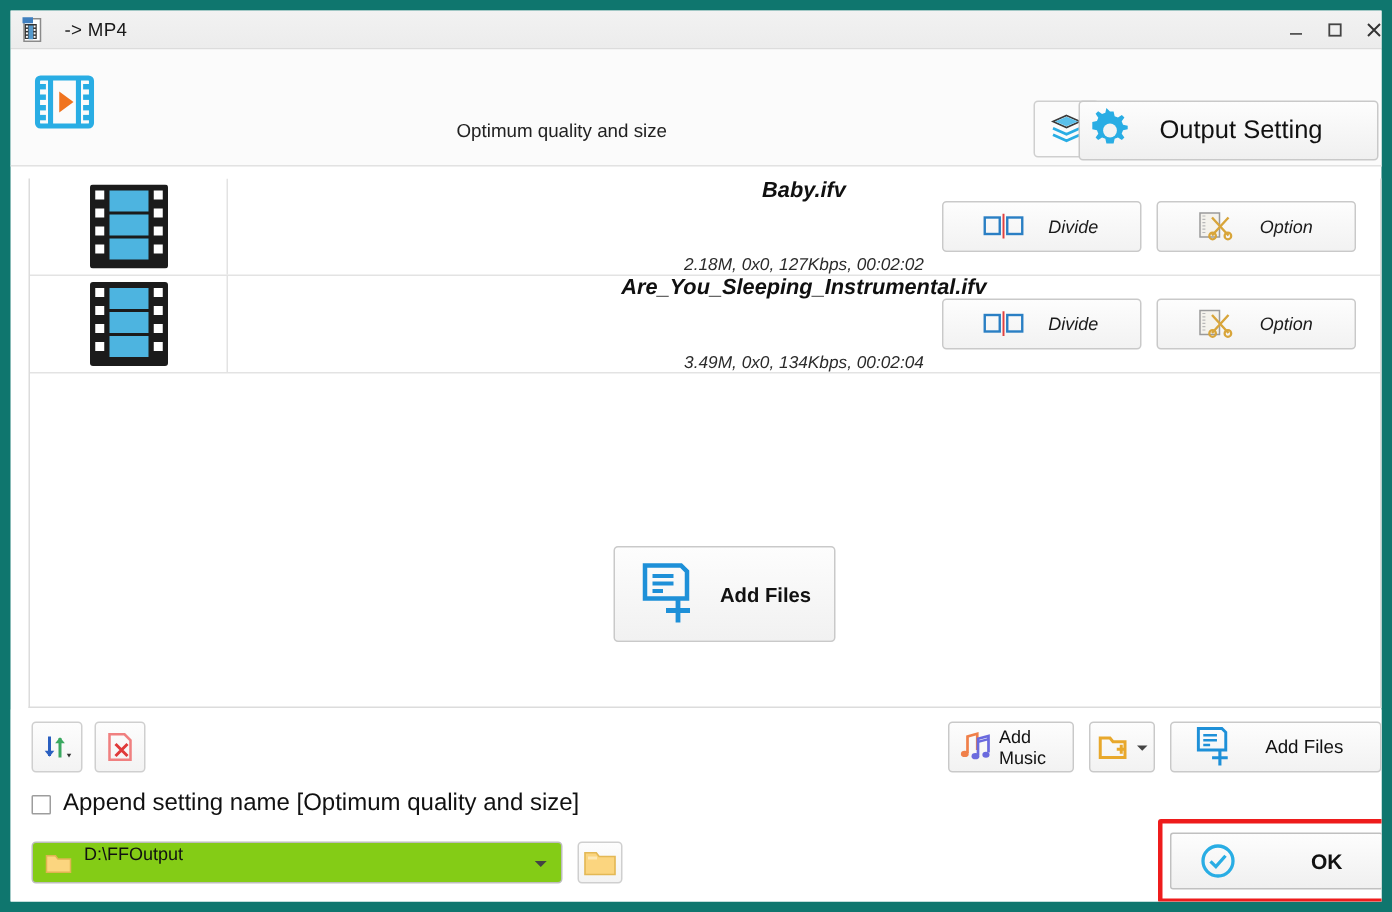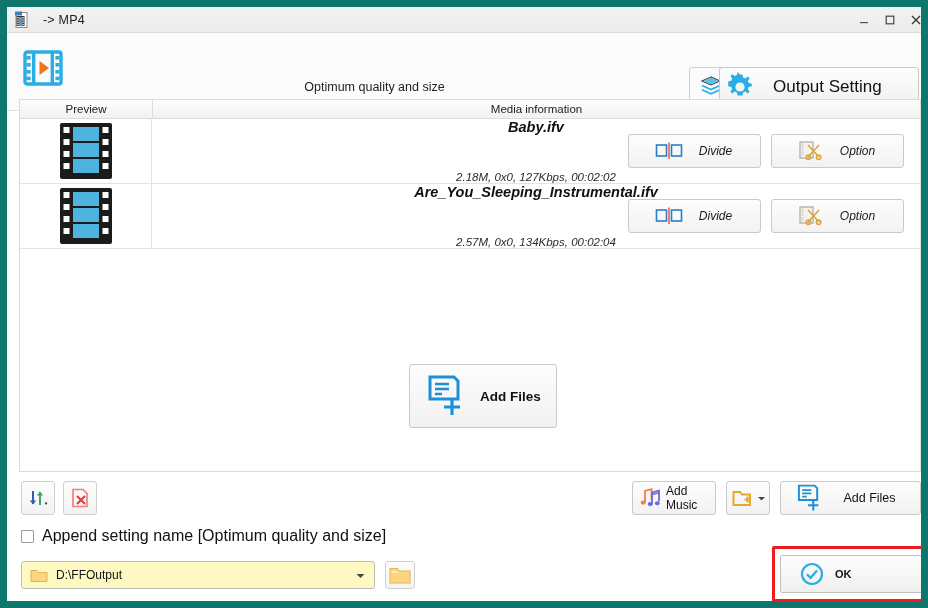--- a/index.html
+++ b/index.html
@@ -153,42 +153,42 @@
   #append-row {
     position: absolute; left: 14px; top: 54px; display: flex; align-items: center; gap: 8px;
   }
   #append-check {
     width: 13px; height: 13px; border: 1px solid #9d9d9d; background: #fff; border-radius: 1px;
   }
   #append-row .lbl { font-size: 16px; color: #111; }
 
   #path-combo {
     position: absolute; left: 14px; top: 88px; width: 354px; height: 28px;
-    border: 1px solid #bdbdbd; border-radius: 3px; background: #fef9c3;
-    display: flex; align-items: center; padding: 0 8px; gap: 8px;
+    border: 1px solid #bdbdbd; border-radius: 3px; background: #84cc16;
+    display: flex; padding: 0 8px; gap: 8px;
   }
   #path-combo .pathtext { flex: 1; font-size: 12px; color: #111; }
   #browse-btn {
     position: absolute; left: 378px; top: 88px; width: 30px; height: 28px;
     border: 1px solid #cfcfcf; border-radius: 3px;
     background: linear-gradient(to bottom,#fdfdfd,#f3f3f3);
     display: flex; align-items: center; justify-content: center;
   }
 
   #ok-highlight {
     position: absolute; left: 765px; top: 539px; width: 158px; height: 56px;
     border: 3px solid #ee1c1c; border-radius: 2px; background: transparent;
   }
   #ok-btn {
     position: absolute; left: 773px; top: 548px; width: 142px; height: 38px;
     border: 1px solid #c0c0c0; border-radius: 2px;
     background: linear-gradient(to bottom,#fdfdfd,#f0f0f0);
     display: flex; align-items: center; gap: 10px; padding-left: 18px;
   }
-  #ok-btn .lbl { flex: 1; text-align: left; font-size: 11px; font-weight: bold; color: #111; padding-right: 26px; }
+  #ok-btn .lbl { flex: 1; text-align: right; font-size: 14px; font-weight: bold; color: #111; padding-right: 26px; }
 
   .icon { display: inline-flex; align-items: center; justify-content: center; flex: none; }
 </style>
 </head>
 <body>
 
 <div id="app">
 
   <div id="titlebar">
     <span class="app-icon icon">
@@ -263,24 +263,20 @@
       <span class="icon">
         <svg width="30" height="30" viewBox="0 0 30 30">
           <path d="M15 2.4 l2.4 0 0.7 3.1 2.2 0.9 2.6-1.8 1.7 1.7 -1.8 2.6 0.9 2.2 3.1 0.7 0 2.4 -3.1 0.7 -0.9 2.2 1.8 2.6 -1.7 1.7 -2.6-1.8 -2.2 0.9 -0.7 3.1 -2.4 0 -2.4 0 -0.7-3.1 -2.2-0.9 -2.6 1.8 -1.7-1.7 1.8-2.6 -0.9-2.2 -3.1-0.7 0-2.4 0-2.4 3.1-0.7 0.9-2.2 -1.8-2.6 1.7-1.7 2.6 1.8 2.2-0.9 0.7-3.1 z" fill="#29ade4"></path>
           <circle cx="15" cy="15" r="4.6" fill="#f3f3f3"></circle>
         </svg>
       </span>
       <span class="os-label">Output Setting</span>
     </div>
   </div>
 
-  <div id="colheads">
-    <div class="ch preview">Preview</div>
-    <div class="ch media">Media information</div>
-  </div>
 
   <div id="filelist">
 
     <div class="frow">
       <div class="thumbcell">
         <span class="icon">
           <svg width="52" height="56" viewBox="0 0 52 56">
             <rect x="0" y="0" width="52" height="56" rx="2" fill="#1b1b1b"></rect>
             <rect x="3.5" y="4" width="6" height="6" fill="#fff"></rect>
             <rect x="3.5" y="16" width="6" height="6" fill="#fff"></rect>
@@ -340,21 +336,21 @@
             <rect x="42.5" y="28" width="6" height="6" fill="#fff"></rect>
             <rect x="42.5" y="40" width="6" height="6" fill="#fff"></rect>
             <rect x="13" y="4" width="26" height="14" fill="#4db4e0"></rect>
             <rect x="13" y="20" width="26" height="14" fill="#4db4e0"></rect>
             <rect x="13" y="36" width="26" height="14" fill="#4db4e0"></rect>
           </svg>
         </span>
       </div>
       <div class="infocell">
         <div class="fname">Are_You_Sleeping_Instrumental.ifv</div>
-        <div class="fmeta">2.57M, 0x0, 134Kbps, 00:02:04</div>
+        <div class="fmeta">3.49M, 0x0, 134Kbps, 00:02:04</div>
         <div class="actions">
           <div class="actbtn">
             <span class="icon">
               <svg width="28" height="20" viewBox="0 0 28 20">
                 <rect x="1.5" y="4" width="10" height="11" fill="none" stroke="#2a7fc4" stroke-width="1.6"></rect>
                 <rect x="16.5" y="4" width="10" height="11" fill="none" stroke="#2a7fc4" stroke-width="1.6"></rect>
                 <path d="M14 1.5 L14 18" stroke="#e04040" stroke-width="1.3"></path>
               </svg>
             </span>
             <span class="lbl">Divide</span>

